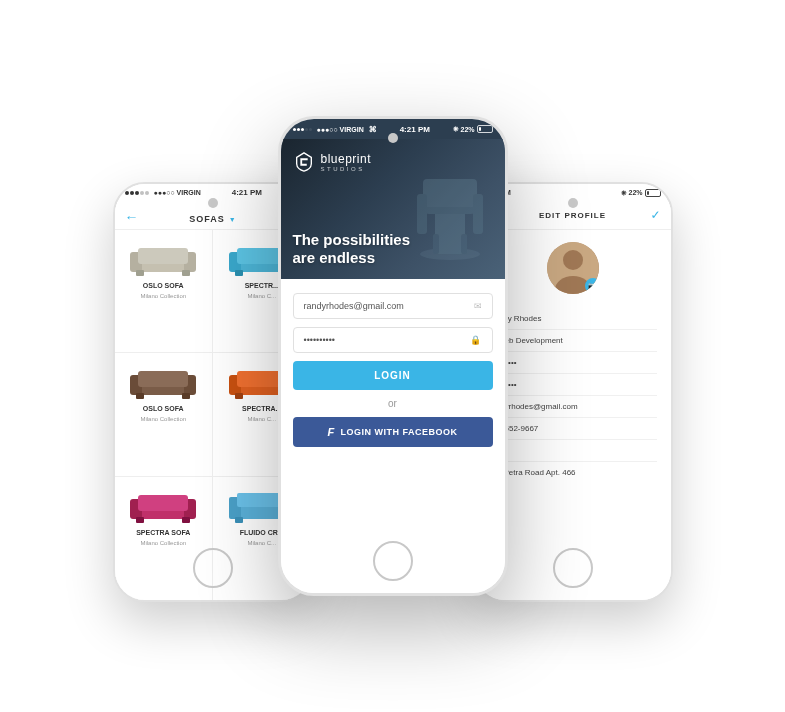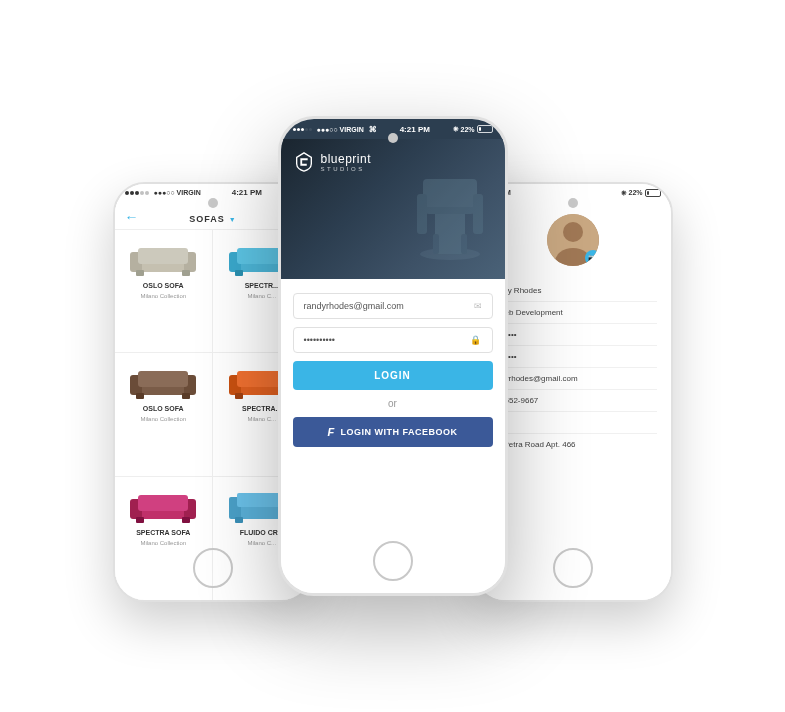--- a/index.html
+++ b/index.html
@@ -629,20 +629,24 @@
         <svg class="logo-icon" viewBox="0 0 24 24">
           <path d="M12 2 L20 7 L20 14 C20 18 16 21 12 22 C8 21 4 18 4 14 L4 7 Z" fill="none" stroke="white" stroke-width="1.5"></path>
           <path d="M8 8 L16 8 L16 10 L10 10 L10 14 L15 14 L15 16 L8 16 Z" fill="white"></path>
         </svg>
         <div>
           <div style="color:white;font-size:12px;font-weight:300;letter-spacing:0.5px;">blueprint</div>
           <div style="color:rgba(255,255,255,0.7);font-size:6px;letter-spacing:2.5px;text-transform:uppercase;">STUDIOS</div>
         </div>
       </div>
 
+      <div class="hero-tagline">
+        <div>The possibilities</div>
+        <div>are endless</div>
+      </div>
     </div>
 
     <div class="login-form-section">
       <div class="input-field">
         <span class="input-text">randyrhodes@gmail.com</span>
         <span class="input-icon">✉</span>
       </div>
 
       <div class="input-field">
         <span class="input-text">••••••••••</span>
@@ -668,20 +672,24 @@
     <div style="display:flex;align-items:center;gap:2px;">
       <span style="font-size:7px;">⎈</span>
       <span style="font-size:7px;">22%</span>
       <div style="width:16px;height:8px;border:1px solid #444;border-radius:2px;padding:1px;display:flex;align-items:center;">
         <div style="width:22%;height:100%;background:#444;border-radius:1px;"></div>
       </div>
     </div>
   </div>
 
   <div class="phone-screen right-screen">
+    <div class="edit-profile-nav">
+      <span class="edit-profile-title">EDIT PROFILE</span>
+      <span class="edit-checkmark">✓</span>
+    </div>
 
     <div class="profile-content">
       <div class="avatar-container">
         <div class="avatar-circle">
           <svg viewBox="0 0 52 52" width="52" height="52">
             <circle cx="26" cy="26" r="26" fill="#c9a882"></circle>
             <circle cx="26" cy="18" r="10" fill="#a07855"></circle>
             <ellipse cx="26" cy="48" rx="18" ry="14" fill="#a07855"></ellipse>
           </svg>
           <div class="avatar-camera">📷</div>

